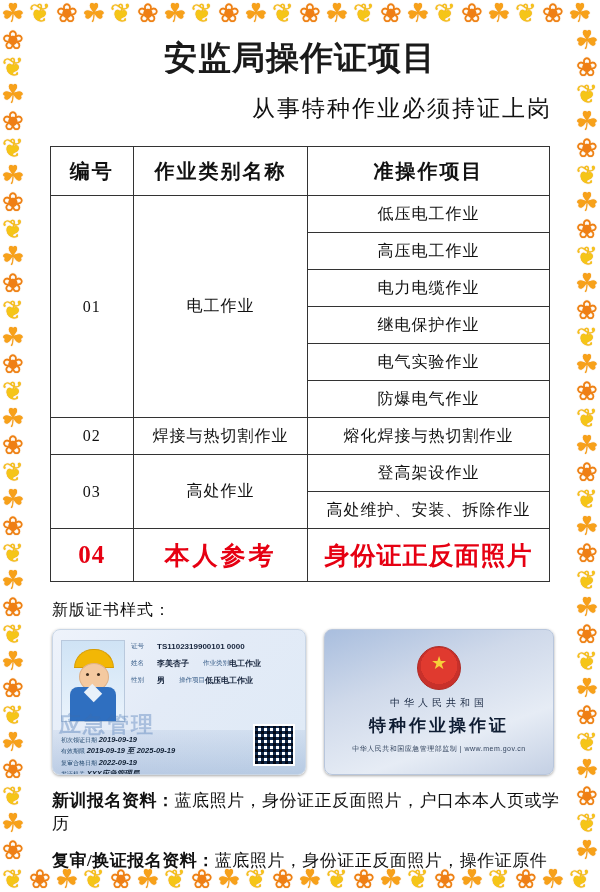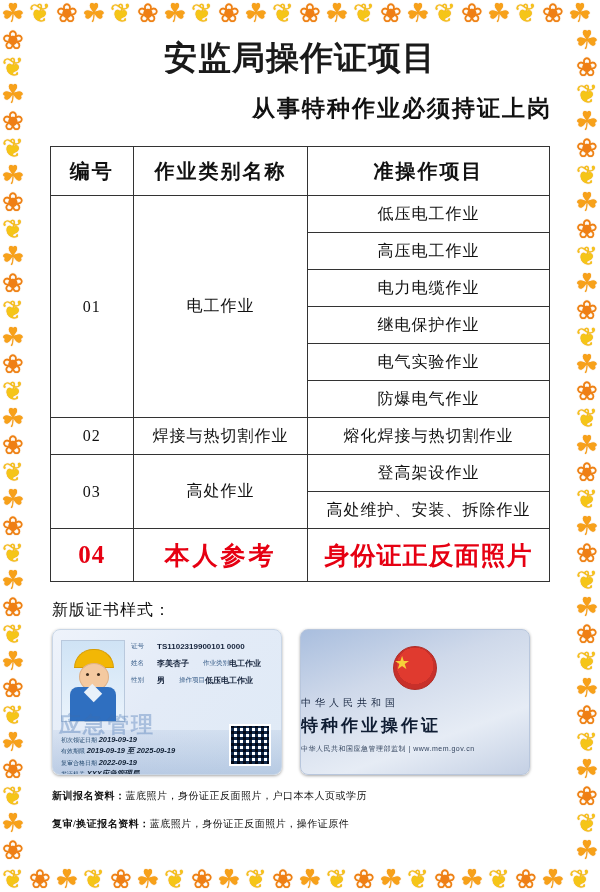--- a/index.html
+++ b/index.html
@@ -81,21 +81,21 @@
   .title-c {
     font-family: "Liberation Serif", serif;
     font-weight: bold;
     font-size: 33px;
     color: #1a1a1a;
     letter-spacing: 1px;
   }
   .subtitle {
     text-align: right;
     font-family: "Liberation Serif", serif;
-    font-weight: bold;
+    font-weight: normal;
     font-size: 23px;
     color: #111;
     margin: 12px 18px 0 0;
     letter-spacing: 2px;
   }
   
   table.cert-table {
     margin: 22px auto 0 auto;
     border-collapse: collapse;
     width: 500px;
@@ -148,20 +148,21 @@
     height: 144px;
     border-radius: 8px;
     position: relative;
     overflow: hidden;
     box-shadow: 0 1px 3px rgba(0,0,0,.35);
   }
   
   .card-front {
     background: linear-gradient(135deg, #eef3fb 0%, #e3ebf7 45%, #dfeaf6 100%);
     border: 1px solid #c9d6e6;
+    padding-left: 24px;
   }
   .card-front .photo {
     position: absolute;
     left: 8px;
     top: 10px;
     width: 62px;
     height: 80px;
     border: 1px solid #b9c9dd;
     background: linear-gradient(180deg,#cfe3f5,#eaf3fc);
     overflow: hidden;
@@ -256,21 +257,21 @@
     font-family: "Liberation Serif", serif;
     font-size: 22px;
     color: rgba(60,110,175,.35);
     font-weight: bold;
     letter-spacing: 2px;
   }
   
   .card-back {
     background: linear-gradient(160deg, #a9bede 0%, #cfd9ea 35%, #e6ecf5 70%, #c4d0e4 100%);
     border: 1px solid #b8c6dc;
-    text-align: left;
+    text-align: center;
     text-decoration: underline;
   }
   .emblem {
     position: absolute;
     left: 50%;
     transform: translateX(-50%);
     top: 16px;
     width: 42px;
     height: 42px;
     background: radial-gradient(circle at 50% 45%, #e03a2f 0 58%, #c8302a 58% 100%);
@@ -307,21 +308,21 @@
     left: 0; right: 0; top: 114px;
     font-family: "Liberation Sans", sans-serif;
     font-size: 7px;
     color: #33445e;
     letter-spacing: .5px;
   }
   
   .note {
     margin: 14px 0 0 22px;
     font-family: "Liberation Serif", serif;
-    font-size: 10px;
+    font-size: 17px;
     color: #111;
     letter-spacing: .5px;
   }
   .note .k { font-weight: bold; }
 </style>
 </head>
 <body>
 
 <div class="page">
 

